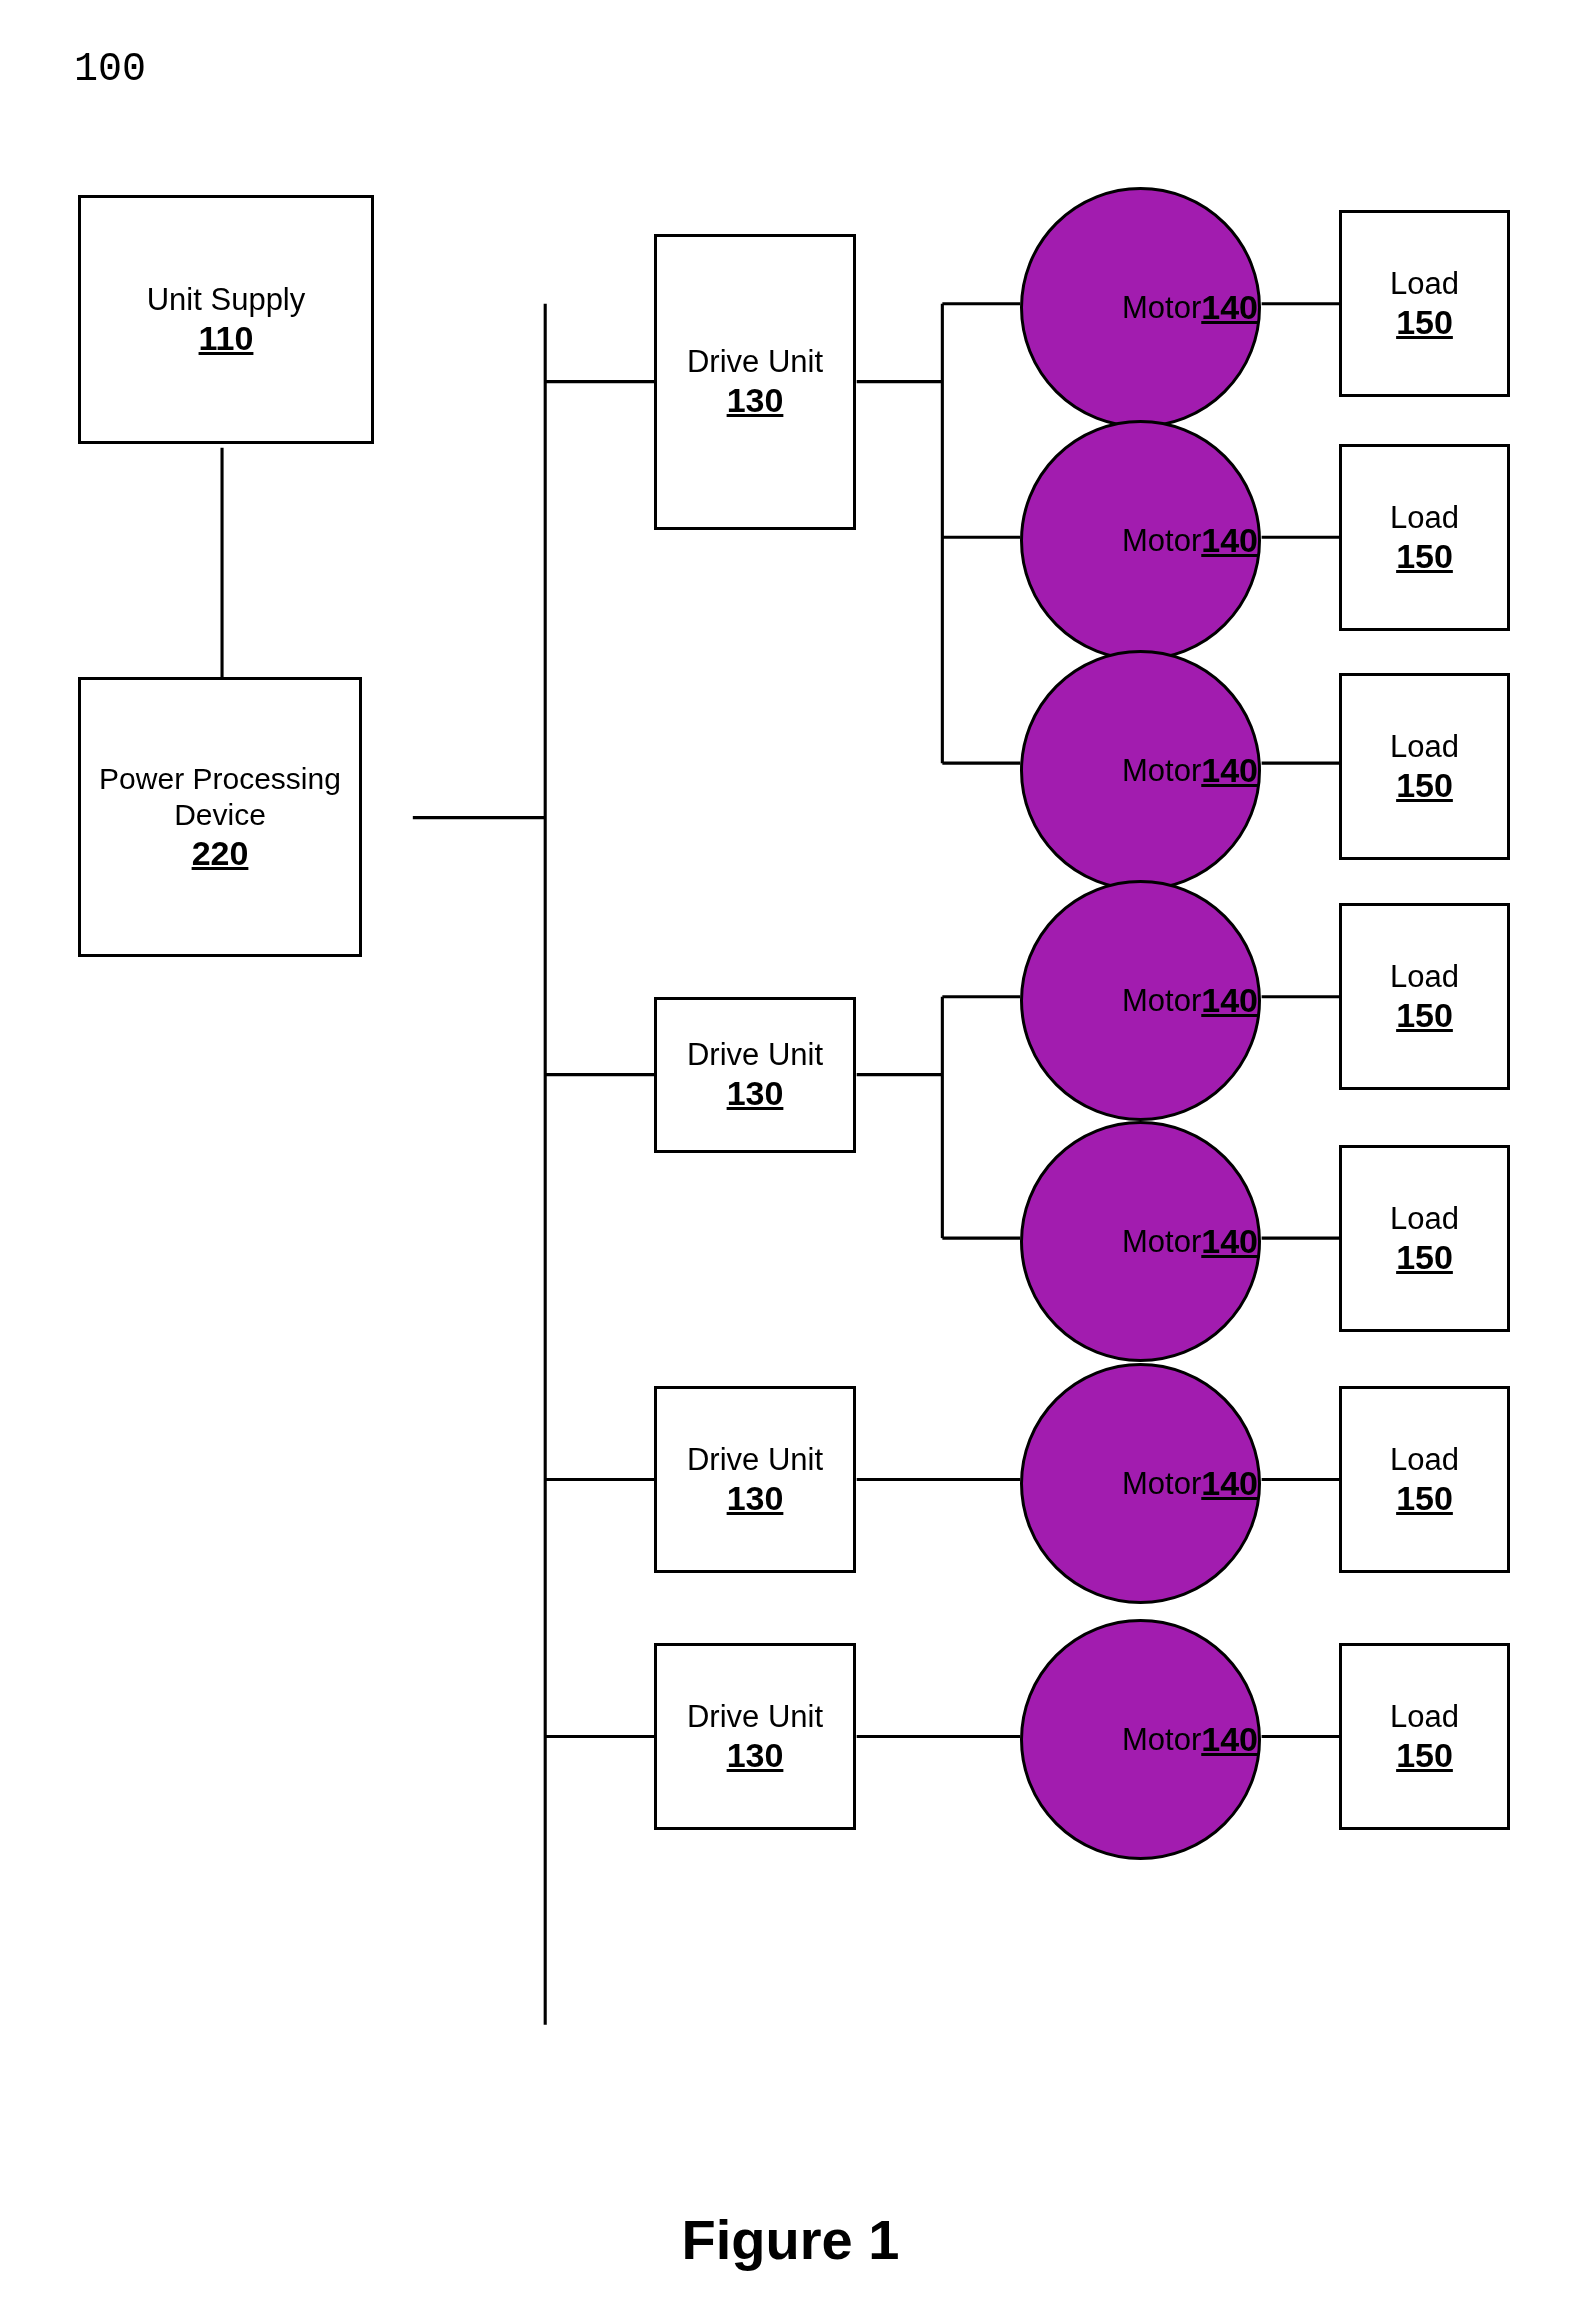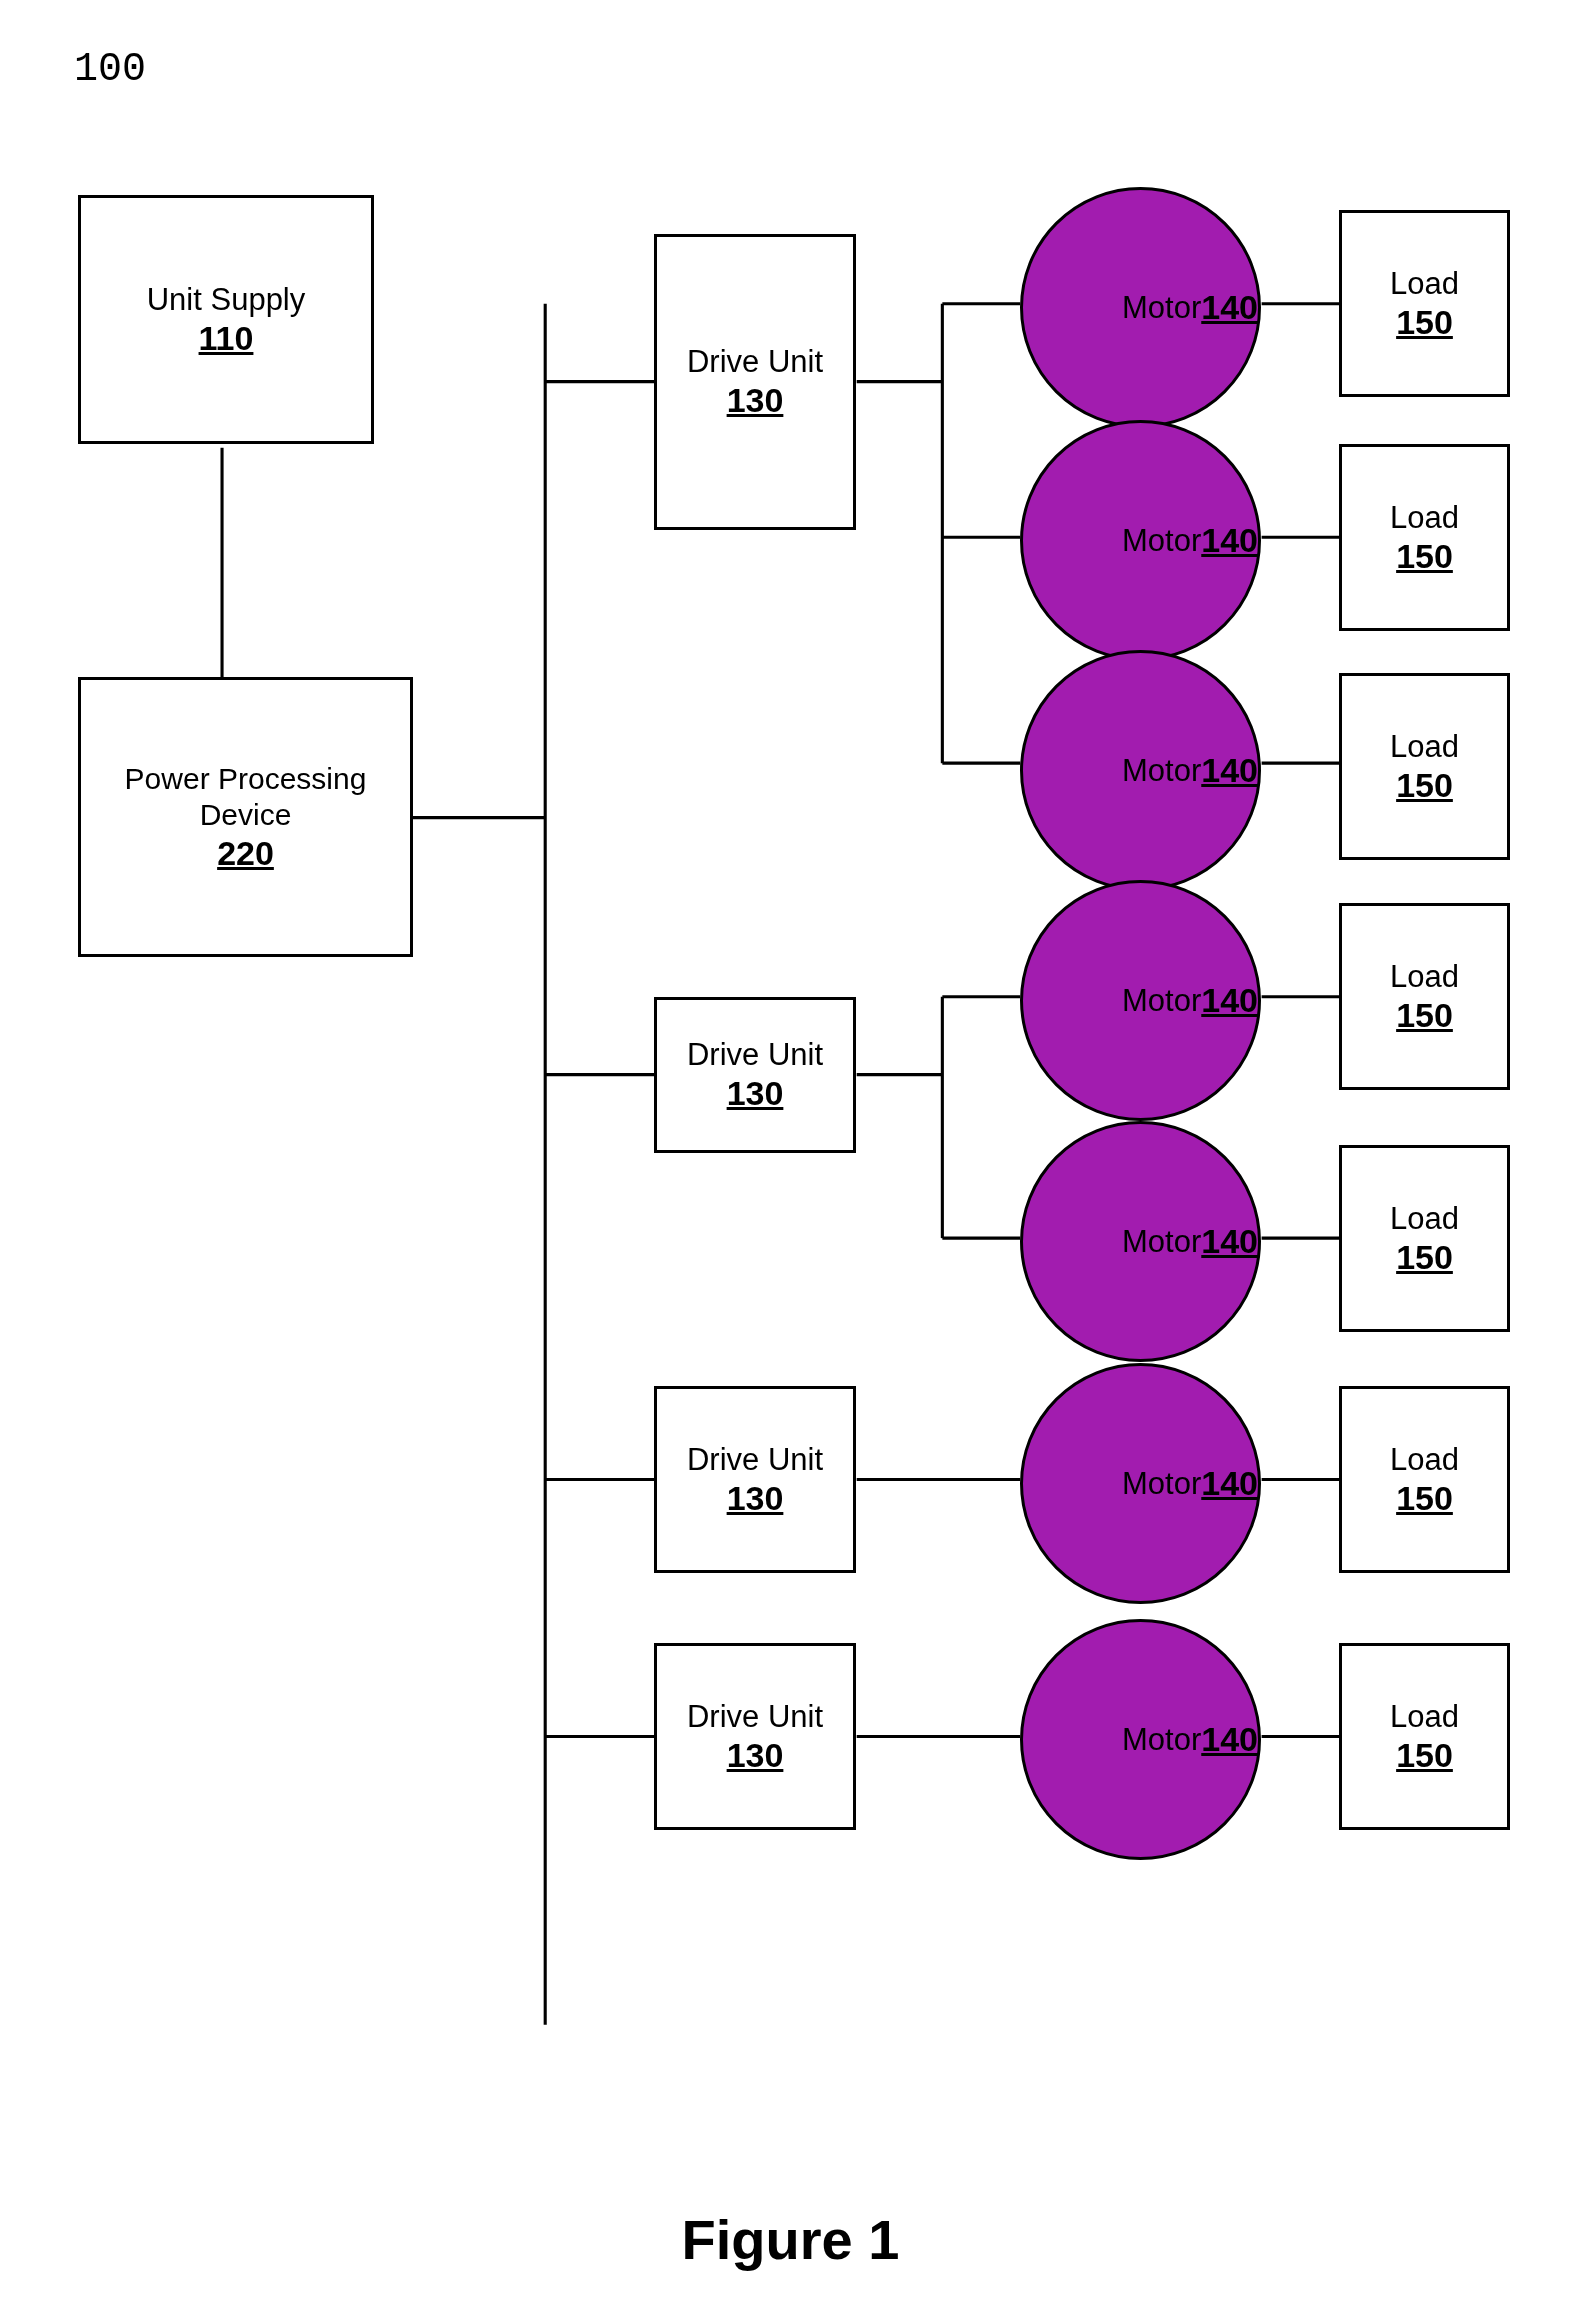--- a/index.html
+++ b/index.html
@@ -141,21 +141,21 @@
     <line x1="1100" y1="2230" x2="1310" y2="2230" stroke="#000" stroke-width="4"></line>
 
     <line x1="1620" y1="2230" x2="1720" y2="2230" stroke="#000" stroke-width="4"></line>
   </svg>
 
   <div class="box" style="left:78px; top:195px; width:296px; height:249px;">
     <span class="node-title">Unit Supply</span>
     <span class="node-number">110</span>
   </div>
 
-  <div class="box" style="left:78px; top:677px; width:335px; height:280px;">
+  <div class="box" style="left:78px; top:677px; width:284px; height:280px;">
     <span class="node-title" style="font-size:30px;">Power Processing Device</span>
     <span class="node-number">220</span>
   </div>
 
   <div class="box" style="left:654px; top:234px; width:202px; height:296px;">
     <span class="node-title">Drive Unit</span>
     <span class="node-number">130</span>
   </div>
 
   <div class="circle-node" style="left:1020px; top:187px; width:241px; height:241px;">

